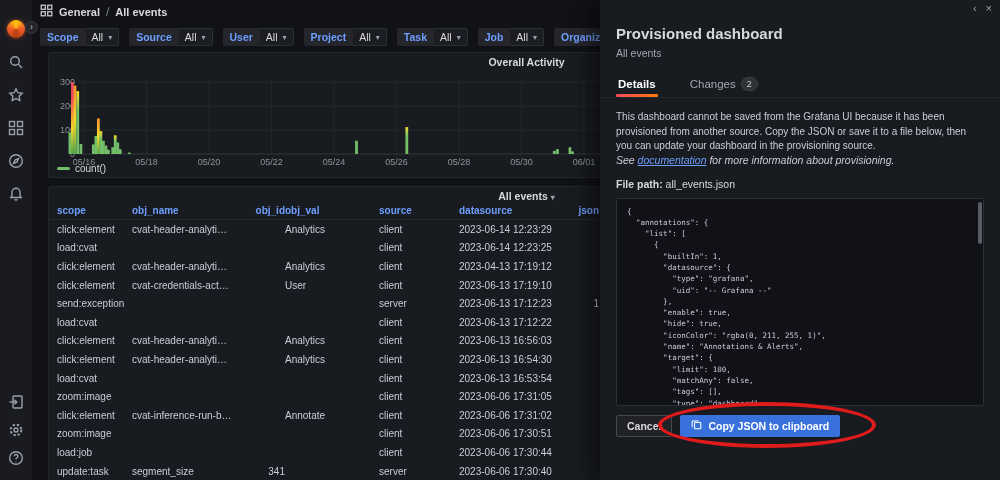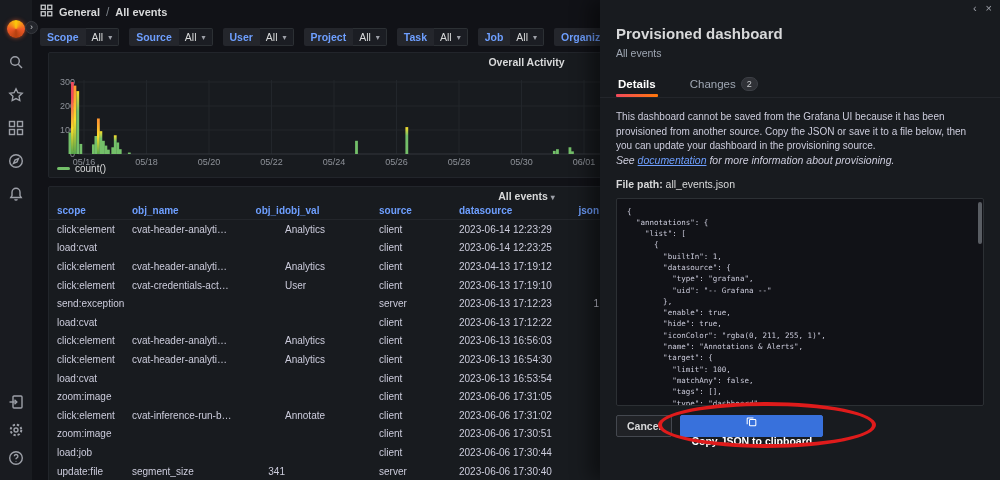--- a/index.html
+++ b/index.html
@@ -79,21 +79,21 @@
   .filepath b { font-weight:700; }
   .codebox { position:relative; margin-top:8px; height:208px; background:#111217;
     border:1px solid #2c3034; border-radius:2px; overflow:hidden; }
   .codebox pre { font-family:"DejaVu Sans Mono", monospace; font-size:7.5px; line-height:11.3px;
     color:#ccccdc; padding:7px 10px; }
   .scroll-thumb { position:absolute; right:1px; top:3px; width:4px; height:42px; background:#595d63; border-radius:2px; cursor:pointer; }
   .btn-row { display:flex; align-items:center; gap:8px; margin-top:9px; position:relative; }
   .btn { height:22px; font-size:10.5px; font-weight:600; border-radius:2px; display:flex;
     align-items:center; padding:0 10px; cursor:pointer; gap:6px; }
   .btn-secondary { background:#202226; border:1px solid #44484f; color:#d8d9da; }
-  .btn-primary { background:#3871dc; color:#ffffff; border:1px solid #3871dc;flex-direction:column; }
+  .btn-primary { background:#3871dc; color:#ffffff; border:1px solid #3871dc; }
   .copy-ic svg { stroke:#ffffff; fill:none; stroke-width:1.3; }
   .red-ellipse { position:absolute; left:42px; top:-13px; width:218px; height:46px;
     border:4px solid #df1b1b; border-radius:50%; pointer-events:none; z-index:20; }
 </style>
 </head>
 <body>
 
 <div class="stage">
 
   <nav class="sidebar">
@@ -427,21 +427,21 @@
             <div class="trow">
               <span class="cell c0">load:job</span>
               <span class="cell c1"></span>
               <span class="cell c2"></span>
               <span class="cell c3"></span>
               <span class="cell c4">client</span>
               <span class="cell c5">2023-06-06 17:30:44</span>
               <span class="cell c6"></span>
             </div>
             <div class="trow">
-              <span class="cell c0">update:file</span>
+              <span class="cell c0">update:task</span>
               <span class="cell c1">segment_size</span>
               <span class="cell c2">341</span>
               <span class="cell c3"></span>
               <span class="cell c4">server</span>
               <span class="cell c5">2023-06-06 17:30:40</span>
               <span class="cell c6"></span>
             </div>
           </div>
       </div>
     </section>

